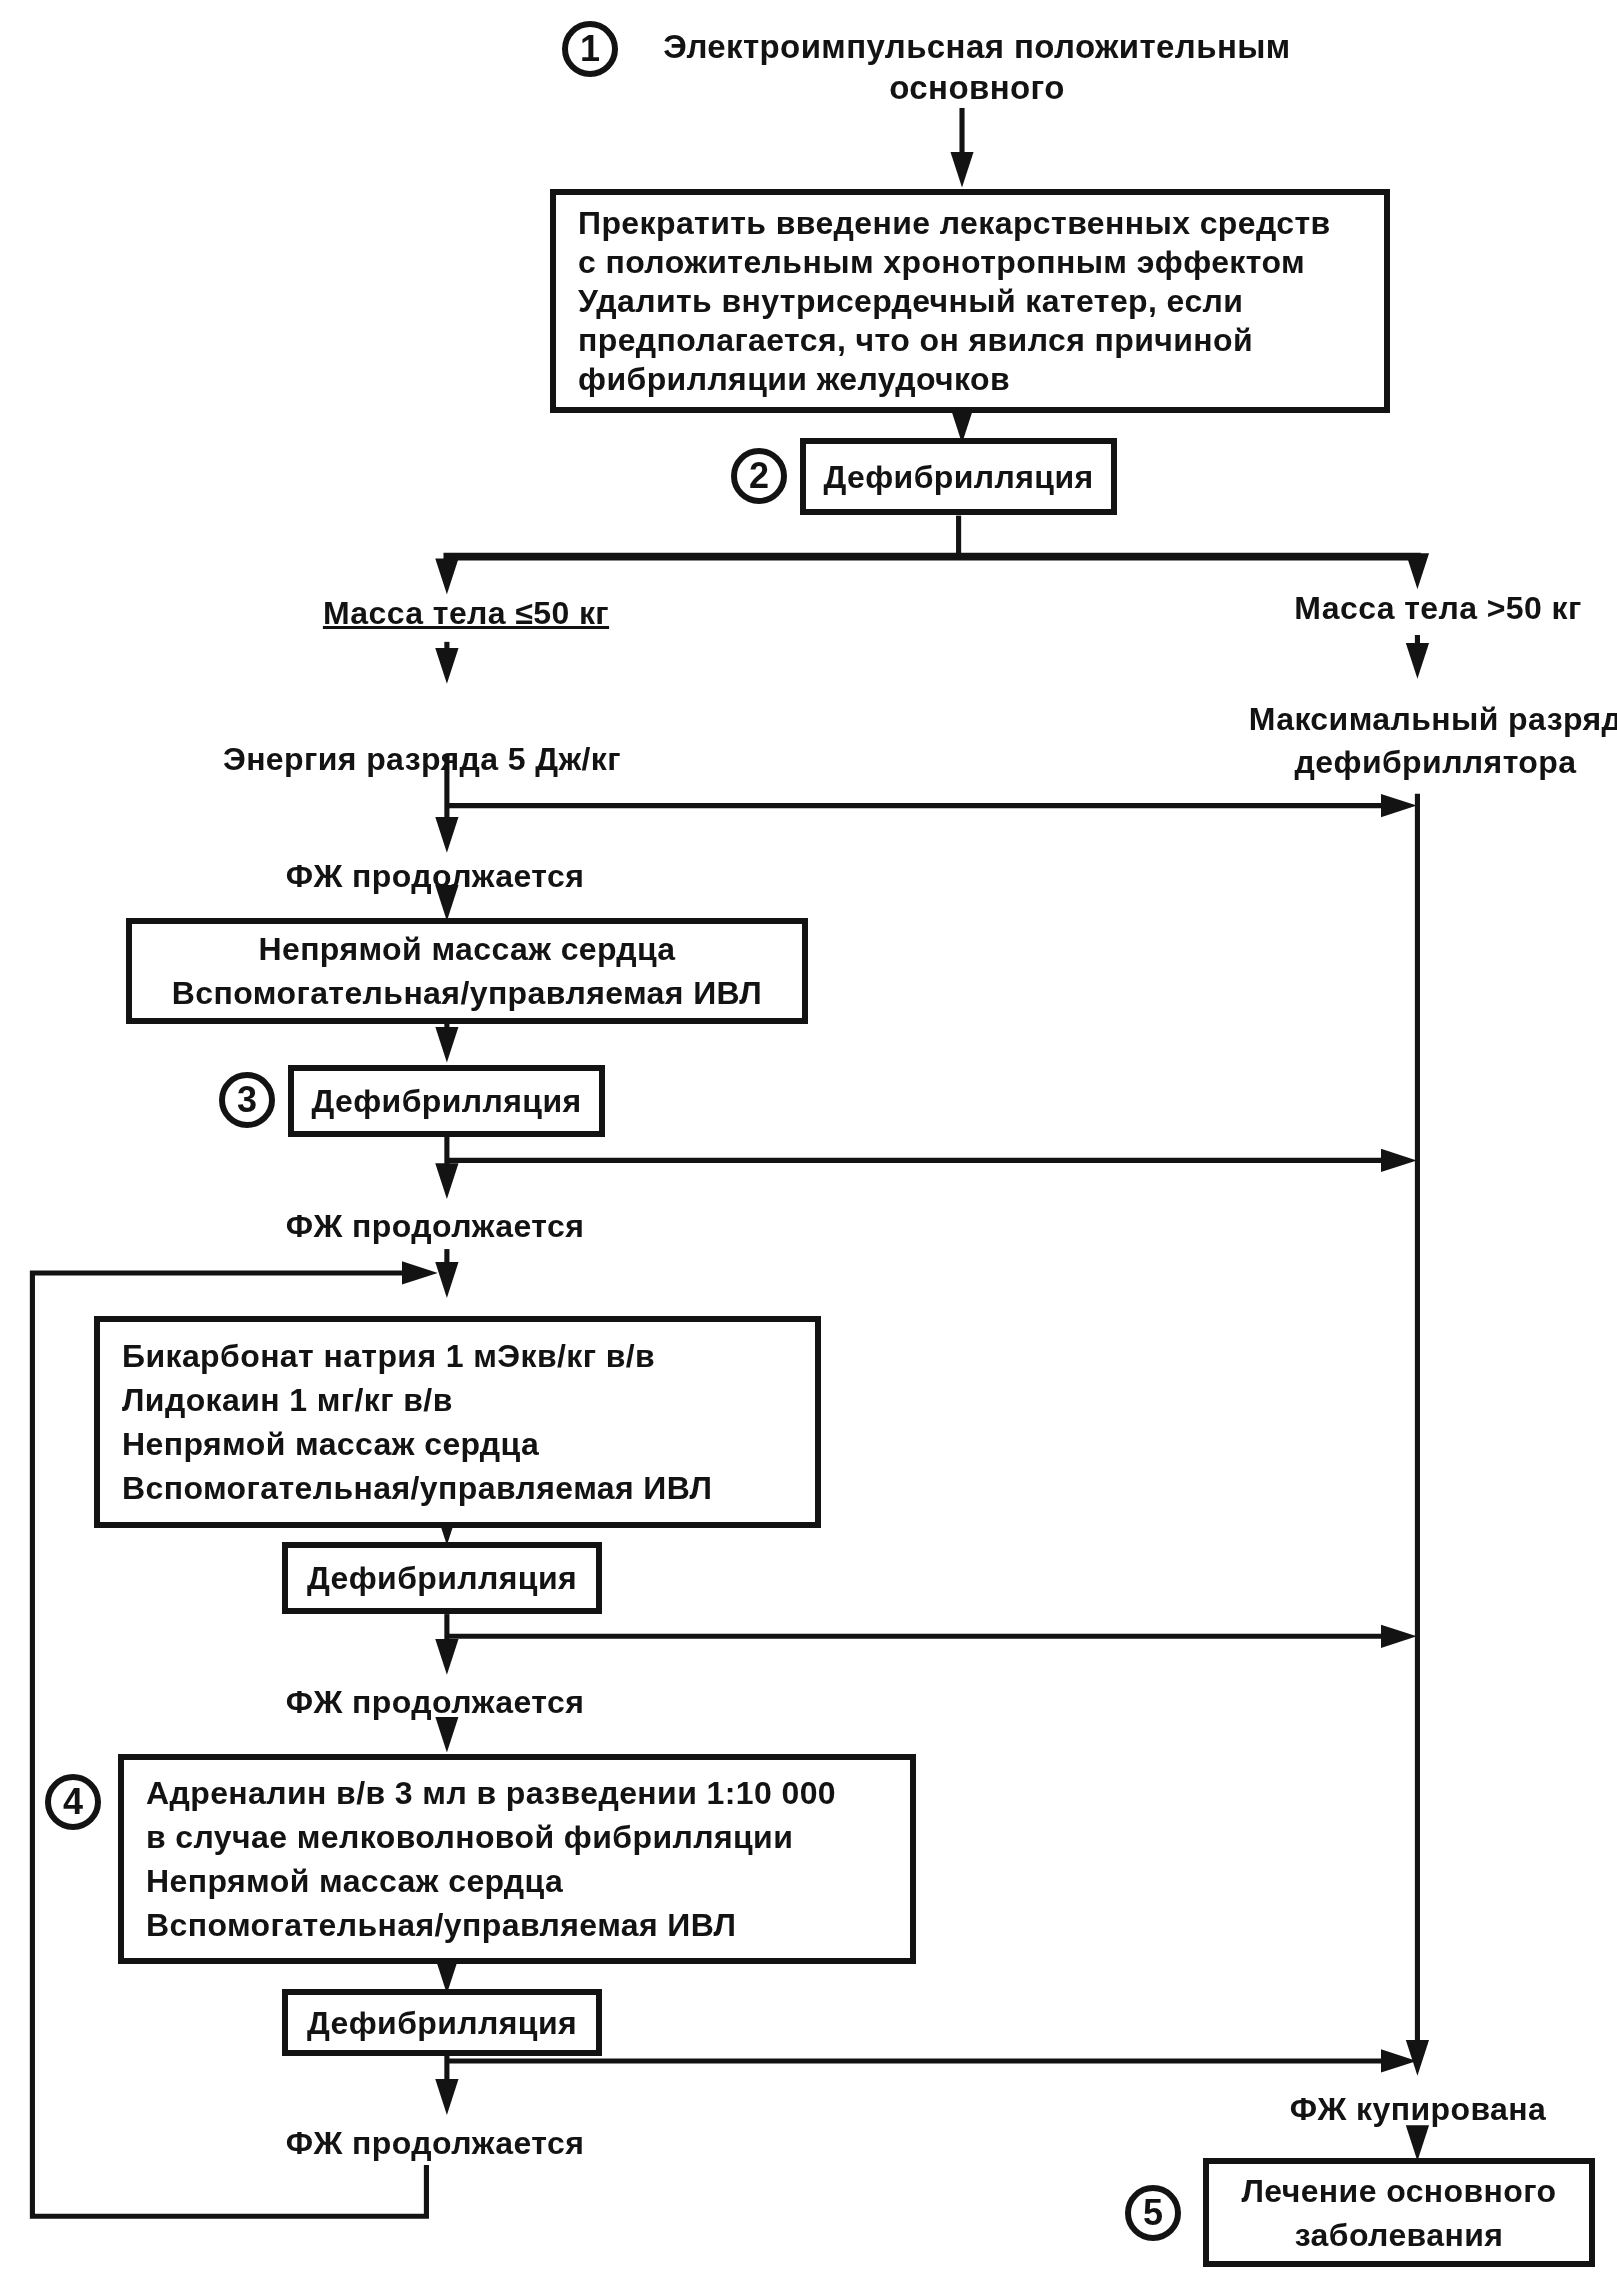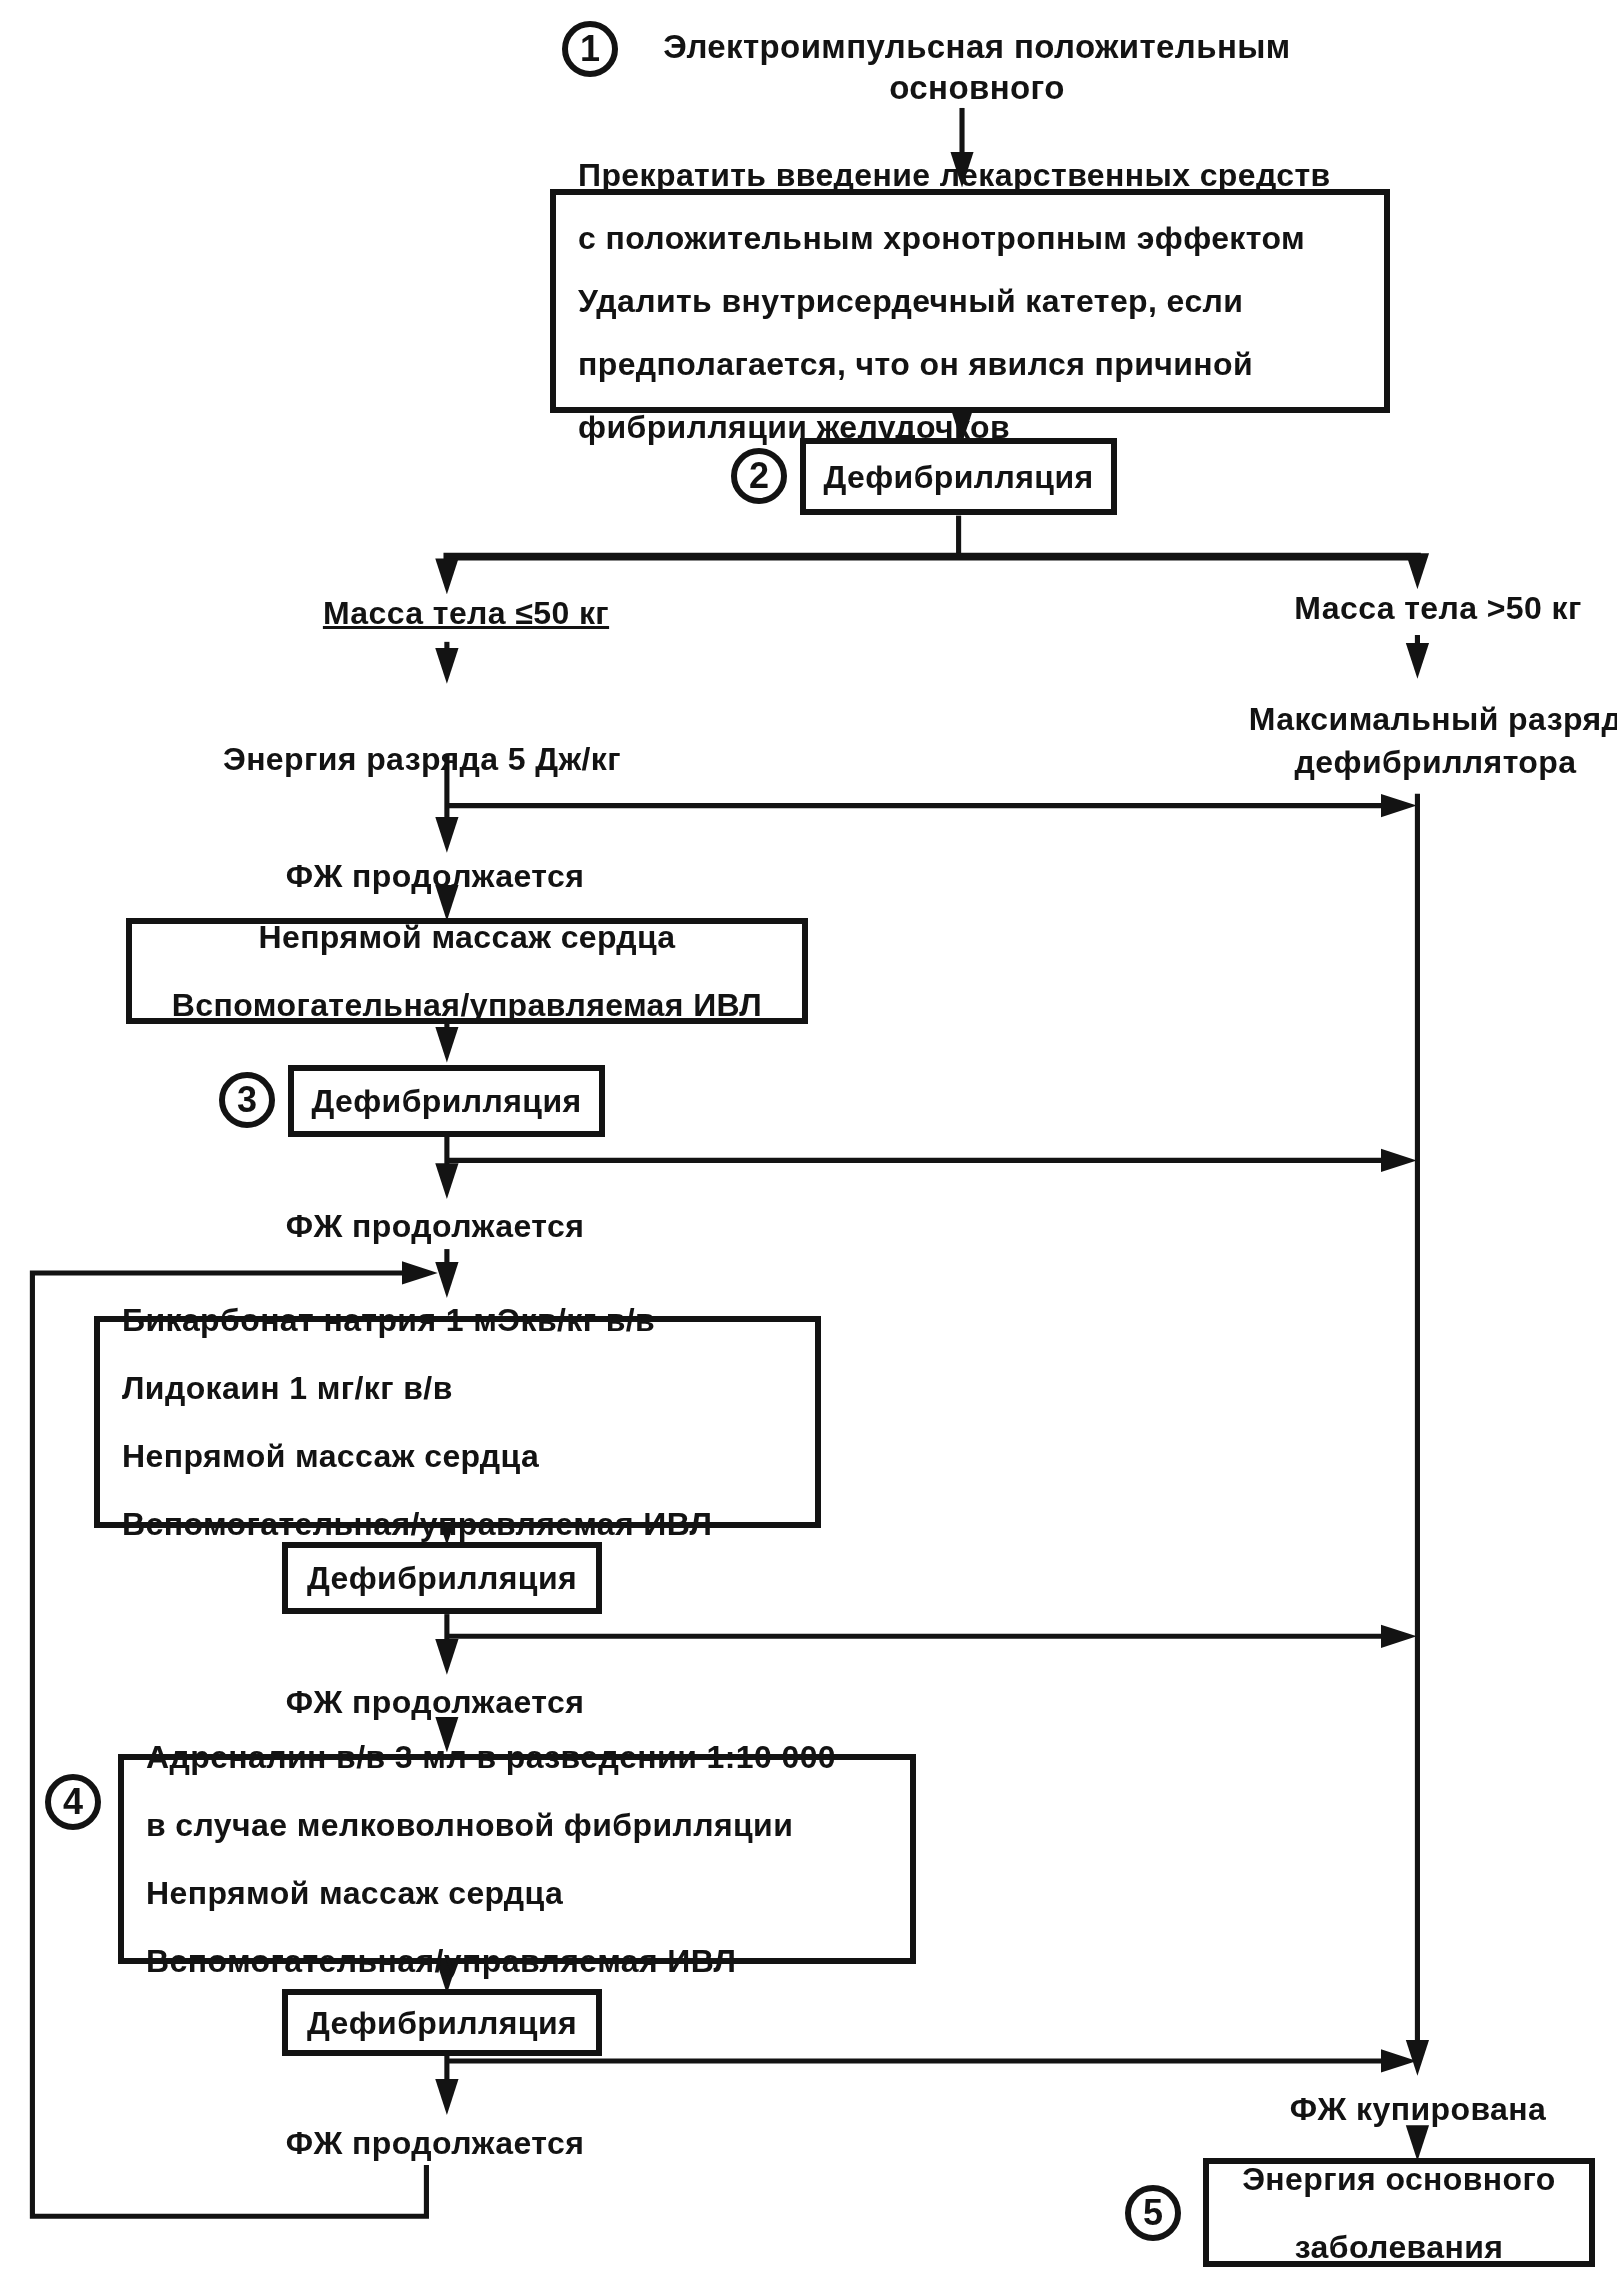--- a/index.html
+++ b/index.html
@@ -18,21 +18,21 @@
   .lbl{
     position:absolute;
     font-weight:700;font-size:32px;line-height:43px;
     text-align:center;letter-spacing:0.4px;
     white-space:nowrap;
   }
   .box{
     position:absolute;
     border:6.8px solid #131313;background:#ffffff;
     box-sizing:border-box;
-    font-weight:700;font-size:32px;letter-spacing:0.4px;gap:24px;
+    font-weight:700;font-size:32px;letter-spacing:0.4px;
   }
   .box.center-text{display:flex;flex-direction:column;align-items:center;justify-content:center;text-align:center;}
   .box.left-text{display:flex;flex-direction:column;justify-content:center;text-align:left;padding:8.5px 22px;}
   .box .ln{line-height:44px;white-space:nowrap;}
   .circ{
     position:absolute;width:56px;height:56px;box-sizing:border-box;
     border:6px solid #131313;border-radius:50%;
     display:flex;align-items:center;justify-content:center;
     font-weight:700;font-size:36px;background:#ffffff;
   }
@@ -156,18 +156,18 @@
   </div>
 
   <div class="lbl" style="left:196px;top:2122px;width:478px;">ФЖ продолжается</div>
 
   <div class="lbl" style="left:1196px;top:2088px;width:444px;">ФЖ купирована</div>
 
   <div class="circ" style="left:1125px;top:2185px;">
     <span>5</span>
   </div>
   <div class="box center-text" style="left:1203px;top:2158px;width:392px;height:109px;font-size:32px;">
-    <div class="ln">Энергия основного</div>
+    <div class="ln">Лечение основного</div>
     <div class="ln">заболевания</div>
   </div>
 
 </div>
 
 
 </body></html>

